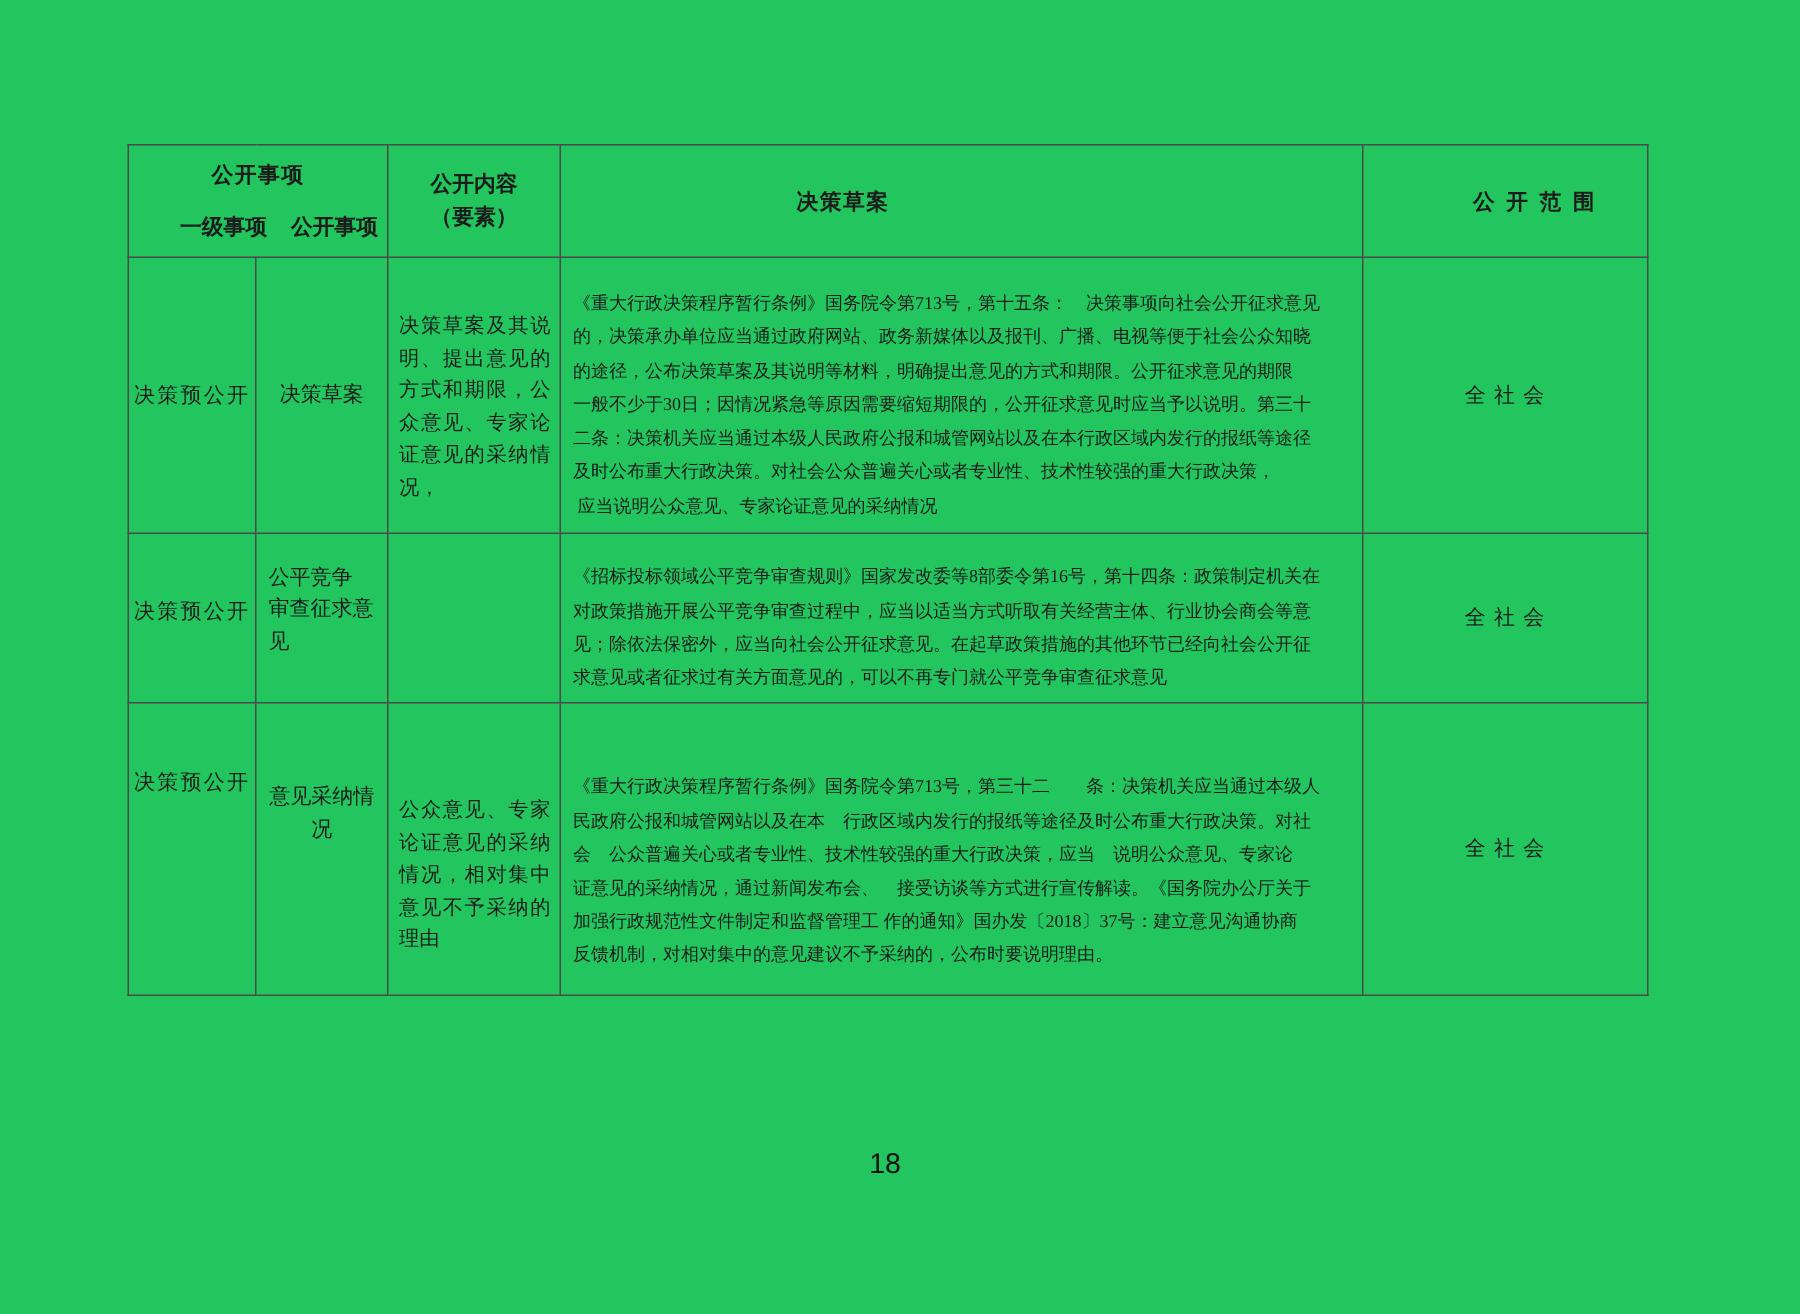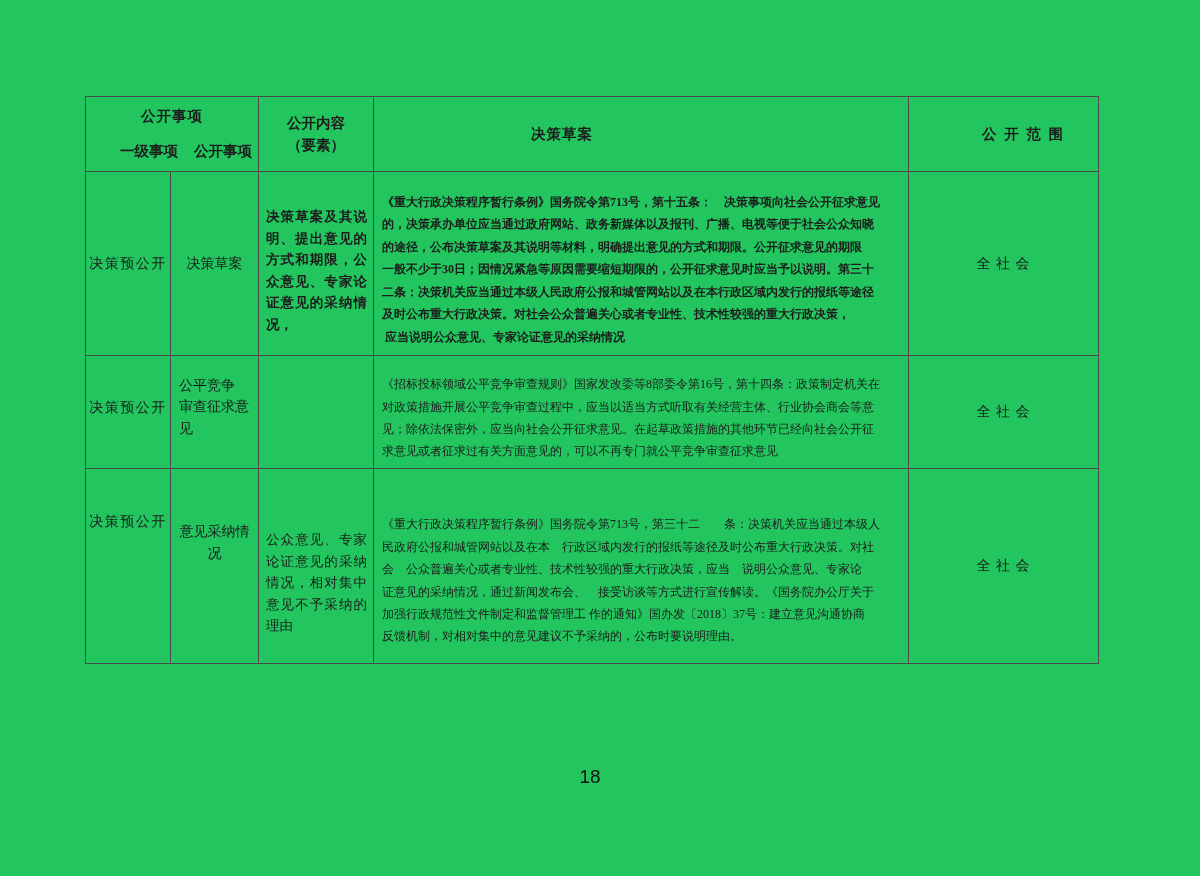--- a/index.html
+++ b/index.html
@@ -58,22 +58,22 @@
     font-size: 12px; line-height: 22.4px;
     text-align: left; padding: 0 7px 0 8px;
     white-space: pre-wrap;
   }
   td.scope { text-align: center; font-size: 14px; letter-spacing: 1px; margin-left: 17px; }
 
   
   tr.r1 td { height: 184px; }
   tr.r2 td { height: 113px; }
   tr.r3 td { height: 195px; }
-  tr.r1 td.basis { padding-top: 12px; font-weight: bold; }
-  tr.r1 td.content { padding-top: 14px; font-weight: bold; }
+  tr.r1 td.basis { padding-top: 12px; }
+  tr.r1 td.content { padding-top: 14px; }
   tr.r2 td.basis { padding-top: 12px; }
   tr.r2 td.level2 { padding-bottom: 10px; }
   tr.r2 td.level1 { padding-bottom: 8px; }
   tr.r3 td.basis { padding-top: 29px; }
   tr.r3 td.content { padding-top: 34px; }
   tr.r3 td.level1 { vertical-align: top; padding-top: 44px; }
   tr.r3 td.level2 { vertical-align: top; padding-top: 52px; }
 
   .page-number {
     position: absolute;

